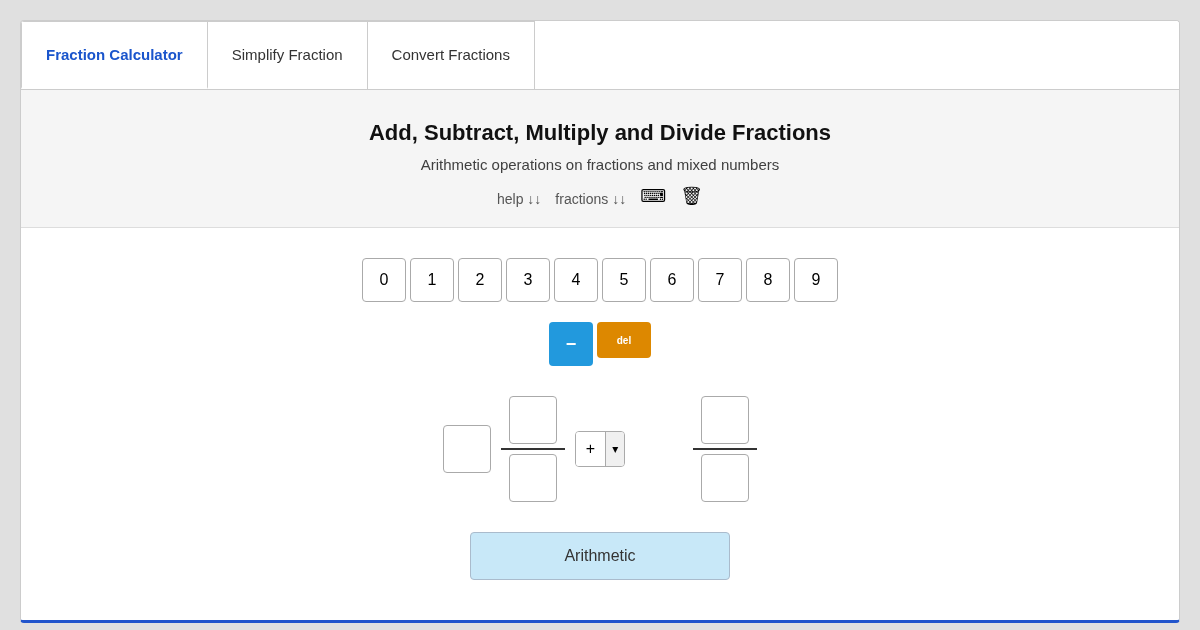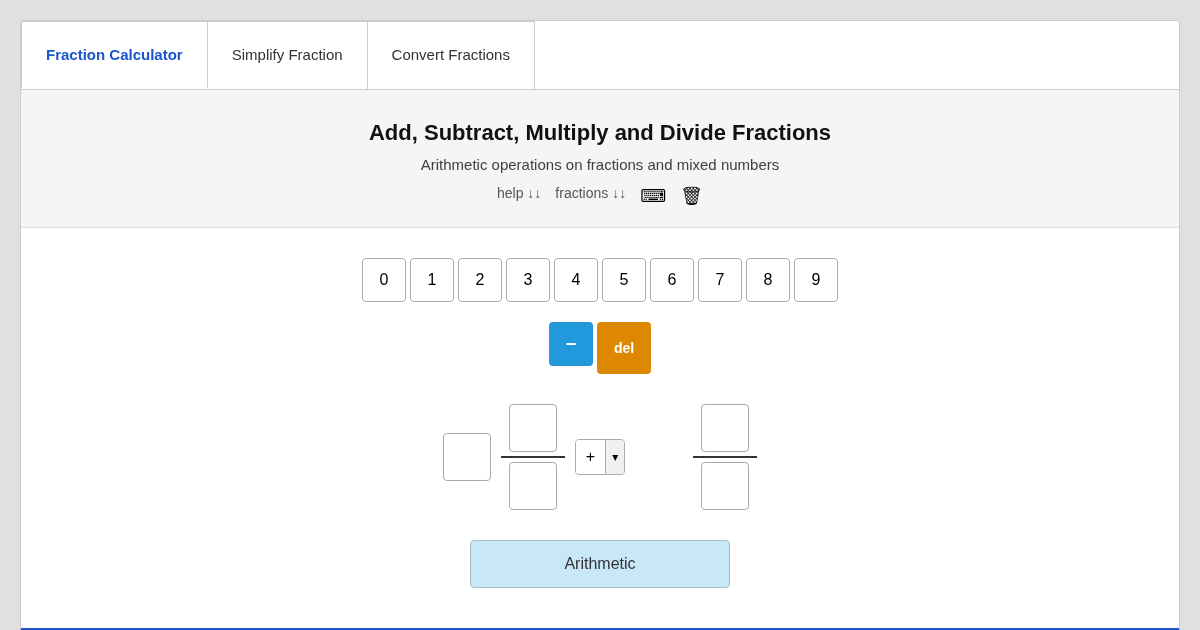--- a/index.html
+++ b/index.html
@@ -62,21 +62,21 @@
       margin-bottom: 10px;
     }
     .main-subtitle {
       font-size: 15px;
       color: #404040;
       margin-bottom: 12px;
     }
     .help-row {
       display: flex;
       justify-content: center;
-      align-items: flex-start;
+      align-items: flex-end;
       gap: 14px;
       font-size: 14px;
       color: #555;
     }
     .help-link, .examples-link {
       color: #555;
       cursor: pointer;
     }
     .icon-btn {
       cursor: pointer;
@@ -126,25 +126,25 @@
       font-size: 18px;
       font-weight: bold;
       cursor: pointer;
       border: none;
       display: flex;
       align-items: center;
       justify-content: center;
     }
     .del-key {
       width: 54px;
-      height: 52px;
+      height: 36px;
       border-radius: 4px;
       background: #dd8800;
       color: #fff;
-      font-size: 14px;
+      font-size: 10px;
       font-weight: bold;
       cursor: pointer;
       border: none;
       display: flex;
       align-items: center;
       justify-content: center;
     }
     
     .fraction-row {
       display: flex;

